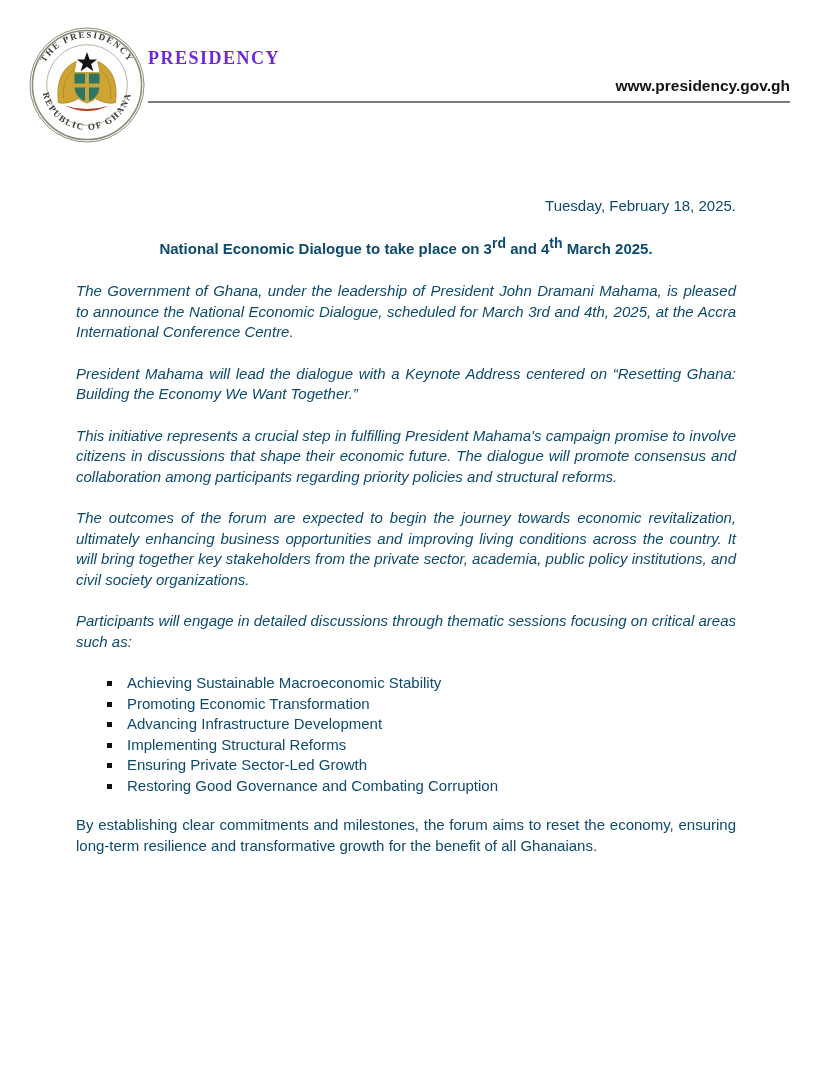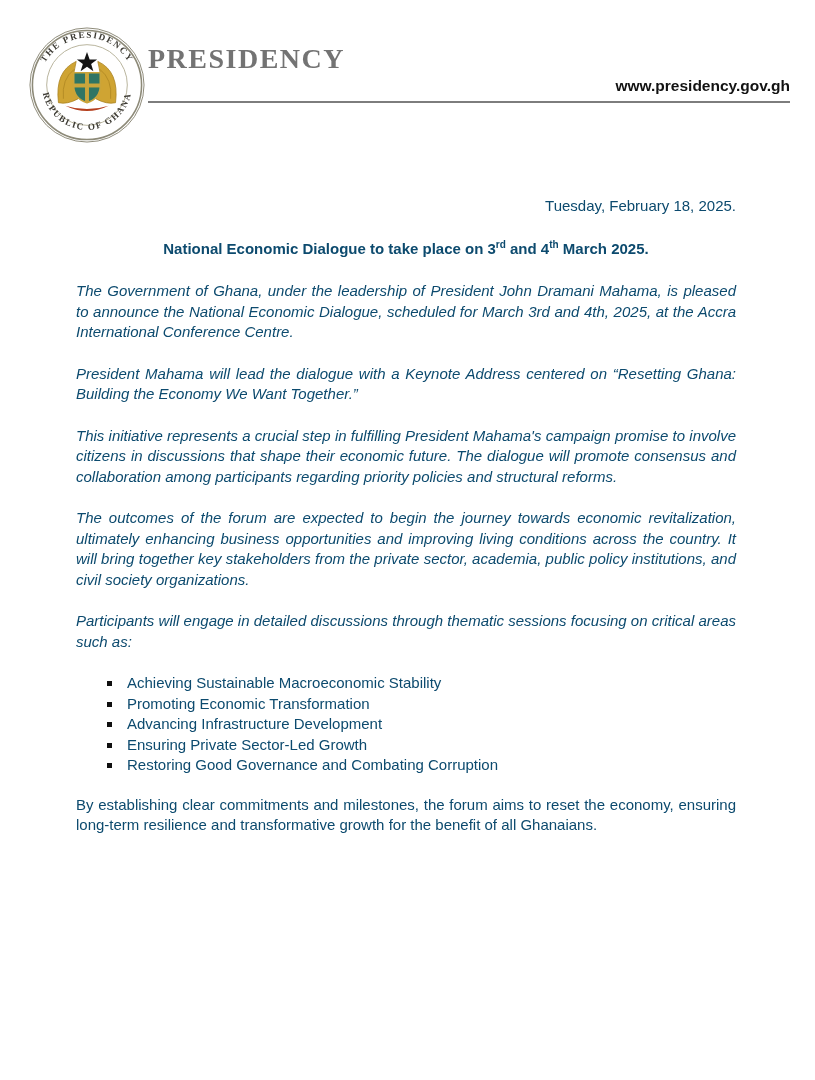--- a/index.html
+++ b/index.html
@@ -17,24 +17,24 @@
   .logo {
     position: absolute; left: 28px; top: 26px;
     width: 118px; height: 118px;
   }
   .masthead {
     position: absolute; left: 148px; top: 46px;
   }
   .masthead-line {
     font-family: "Liberation Serif", serif;
     font-weight: 700;
-    font-size: 28px;
+    font-size: 18px;
     line-height: 25px;
     letter-spacing: 1.5px;
-    color: #737373;
+    color: #6d28d9;
     white-space: nowrap;
     text-align: center;
   }
   .website {
     position: absolute; right: 25px; top: 77px;
     font-size: 15.5px;
     color: #121212;
     font-weight: bold;
   }
   .head-rule {
@@ -46,21 +46,21 @@
   
   .content {
     position: absolute; left: 76px; top: 196px;
     width: 660px;
     font-size: 15px;
     line-height: 20.5px;
     color: #0c4a6e;
   }
   .date-line { text-align: right; margin: 0 0 22px 0; }
   .doc-title { text-align: center; font-weight: 700; margin: 0 0 22px 0; }
-  .doc-title sup { font-size: 10px; line-height: 0; }
+  .doc-title sup { font-size: 14px; line-height: 0; }
   .para { text-align: justify; margin: 0 0 21px 0; font-style: italic; }
   .bullets { list-style: none; margin: 0 0 19px 0; padding: 0 0 0 31px; }
   .bullets li { position: relative; padding-left: 20px; }
   .bullet-square {
     position: absolute; left: 0; top: 8px;
     width: 5px; height: 5px; background: #111;
     display: inline-block;
   }
   .closing { text-align: justify; margin: 0; }
 
@@ -125,21 +125,21 @@
     <p class="para">The Government of Ghana, under the leadership of President John Dramani Mahama, is pleased to announce the National Economic Dialogue, scheduled for March 3rd and 4th, 2025, at the Accra International Conference Centre.</p>
     <p class="para">President Mahama will lead the dialogue with a Keynote Address centered on “Resetting Ghana: Building the Economy We Want Together.”</p>
     <p class="para">This initiative represents a crucial step in fulfilling President Mahama's campaign promise to involve citizens in discussions that shape their economic future. The dialogue will promote consensus and collaboration among participants regarding priority policies and structural reforms.</p>
     <p class="para">The outcomes of the forum are expected to begin the journey towards economic revitalization, ultimately enhancing business opportunities and improving living conditions across the country. It will bring together key stakeholders from the private sector, academia, public policy institutions, and civil society organizations.</p>
     <p class="para">Participants will engage in detailed discussions through thematic sessions focusing on critical areas such as:</p>
 
     <ul class="bullets">
       <li><span class="bullet-square"></span><span>Achieving Sustainable Macroeconomic Stability</span></li>
       <li><span class="bullet-square"></span><span>Promoting Economic Transformation</span></li>
       <li><span class="bullet-square"></span><span>Advancing Infrastructure Development</span></li>
-      <li><span class="bullet-square"></span></li>
+      <li><span class="bullet-square"></span><span>Implementing Structural Reforms</span></li>
       <li><span class="bullet-square"></span><span>Ensuring Private Sector-Led Growth</span></li>
       <li><span class="bullet-square"></span><span>Restoring Good Governance and Combating Corruption</span></li>
     </ul>
 
     <p class="closing">By establishing clear commitments and milestones, the forum aims to reset the economy, ensuring long-term resilience and transformative growth for the benefit of all Ghanaians.</p>
 
   </div>
 </div>
 
 </body></html>

